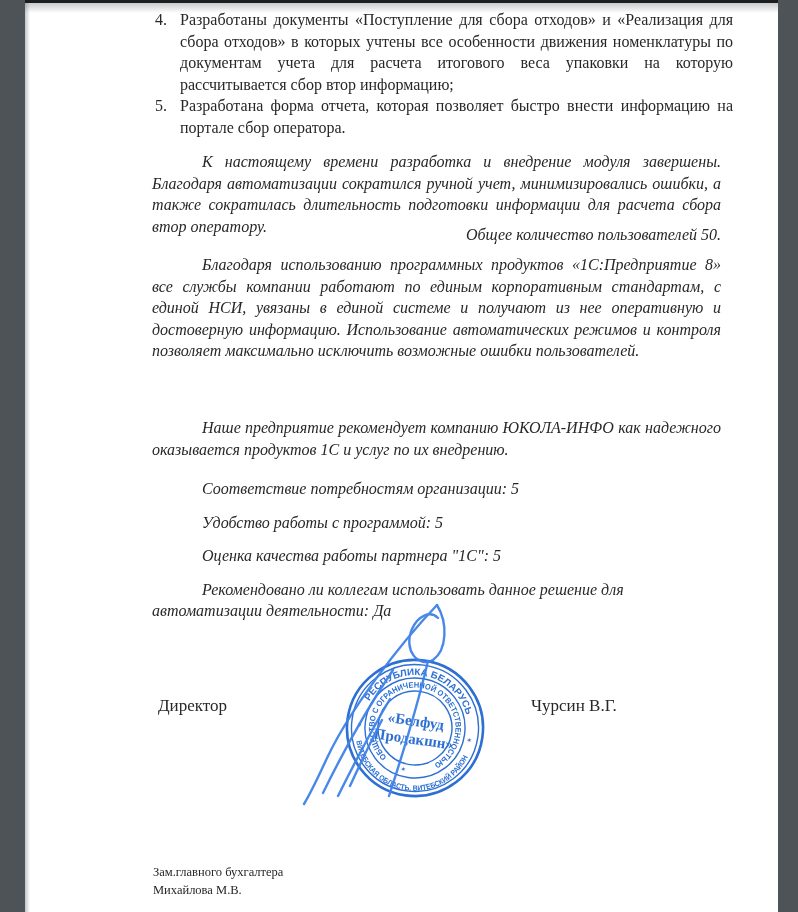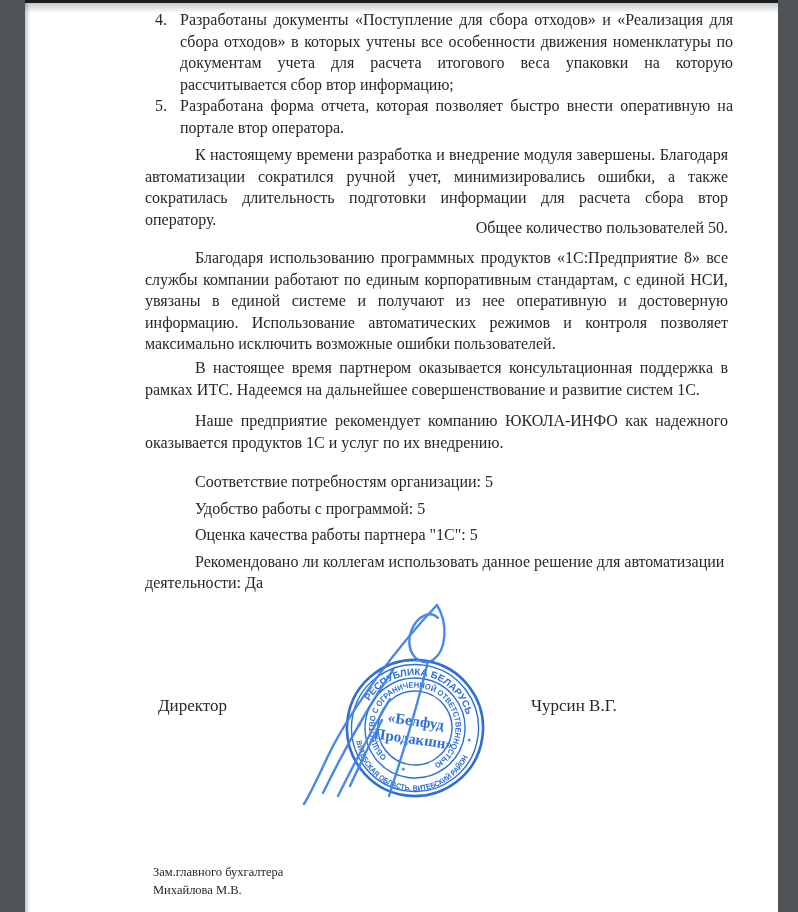--- a/index.html
+++ b/index.html
@@ -24,21 +24,21 @@
     pointer-events:none;
   }
   .page::after{
     content:"";
     position:absolute;left:0;top:0;bottom:0;width:5px;
     background:linear-gradient(90deg, rgba(120,124,128,.45), rgba(255,255,255,0));
     pointer-events:none;
   }
   .blk{position:absolute;color:#272727;}
   .text-col{left:115px;width:593px;font-size:16px;line-height:21.5px;}
-  .para{text-align:justify;text-indent:50px;margin:5px;}
+  .para{text-align:justify;text-indent:50px;margin:12px;font-style:italic;}
   .list-row{display:flex;margin:0;}
   .list-num{width:25px;flex:0 0 25px;text-align:left;}
   .list-txt{flex:1;text-align:justify;}
   .rating{text-align:left;}
   .director-row{left:115px;width:593px;font-size:17px;margin-left:18px;}
   .director-name{position:absolute;left:373px;top:0;}
   .footer{left:128px;font-size:12.5px;line-height:17.5px;}
   .stamp-svg{position:absolute;left:265px;top:585px;}
   .ring-text{font-family:"Liberation Sans", sans-serif;font-weight:bold;}
   .center-text{font-family:"Liberation Serif", serif;font-weight:bold;font-size:15px;}
@@ -48,39 +48,36 @@
 
 <div class="page">
 
   <div class="blk text-col" style="top:6px;">
     <div class="list-row" style="padding-left:15px;">
       <span class="list-num">4.</span>
       <div class="list-txt">Разработаны документы «Поступление для сбора отходов» и «Реализация для сбора отходов» в которых учтены все особенности движения номенклатуры по документам учета для расчета итогового веса упаковки на которую рассчитывается сбор втор информацию;</div>
     </div>
     <div class="list-row" style="padding-left:15px;">
       <span class="list-num">5.</span>
-      <div class="list-txt">Разработана форма отчета, которая позволяет быстро внести оперативную на портале втор оператора.</div>
+      <div class="list-txt">Разработана форма отчета, которая позволяет быстро внести информацию на портале сбор оператора.</div>
     </div>
   </div>
 
   <div class="blk text-col" style="top:136px;">
     <p class="para">К настоящему времени разработка и внедрение модуля завершены. Благодаря автоматизации сократился ручной учет, минимизировались ошибки, а также сократилась длительность подготовки информации для расчета сбора втор оператору.</p>
   </div>
 
   <div class="blk text-col" style="top:209px;">
     <p class="para" style="text-align:right;">Общее количество пользователей 50.</p>
   </div>
 
   <div class="blk text-col" style="top:239px;">
     <p class="para">Благодаря использованию программных продуктов «1С:Предприятие 8» все службы компании работают по единым корпоративным стандартам, с единой НСИ, увязаны в единой системе и получают из нее оперативную и достоверную информацию. Использование автоматических режимов и контроля позволяет максимально исключить возможные ошибки пользователей.</p>
   </div>
 
-  <div class="blk text-col" style="top:349px;">
-    <p class="para">В настоящее время партнером оказывается консультационная поддержка в рамках ИТС. Надеемся на дальнейшее совершенствование и развитие систем 1С.</p>
-  </div>
 
   <div class="blk text-col" style="top:402px;">
     <p class="para">Наше предприятие рекомендует компанию ЮКОЛА-ИНФО как надежного оказывается продуктов 1С и услуг по их внедрению.</p>
   </div>
 
   <div class="blk text-col" style="top:463px;">
     <p class="para rating">Соответствие потребностям организации: 5</p>
     <p class="para rating">Удобство работы с программой: 5</p>
     <p class="para rating">Оценка качества работы партнера "1С": 5</p>
     <p class="para rating">Рекомендовано ли коллегам использовать данное решение для автоматизации деятельности: Да</p>

